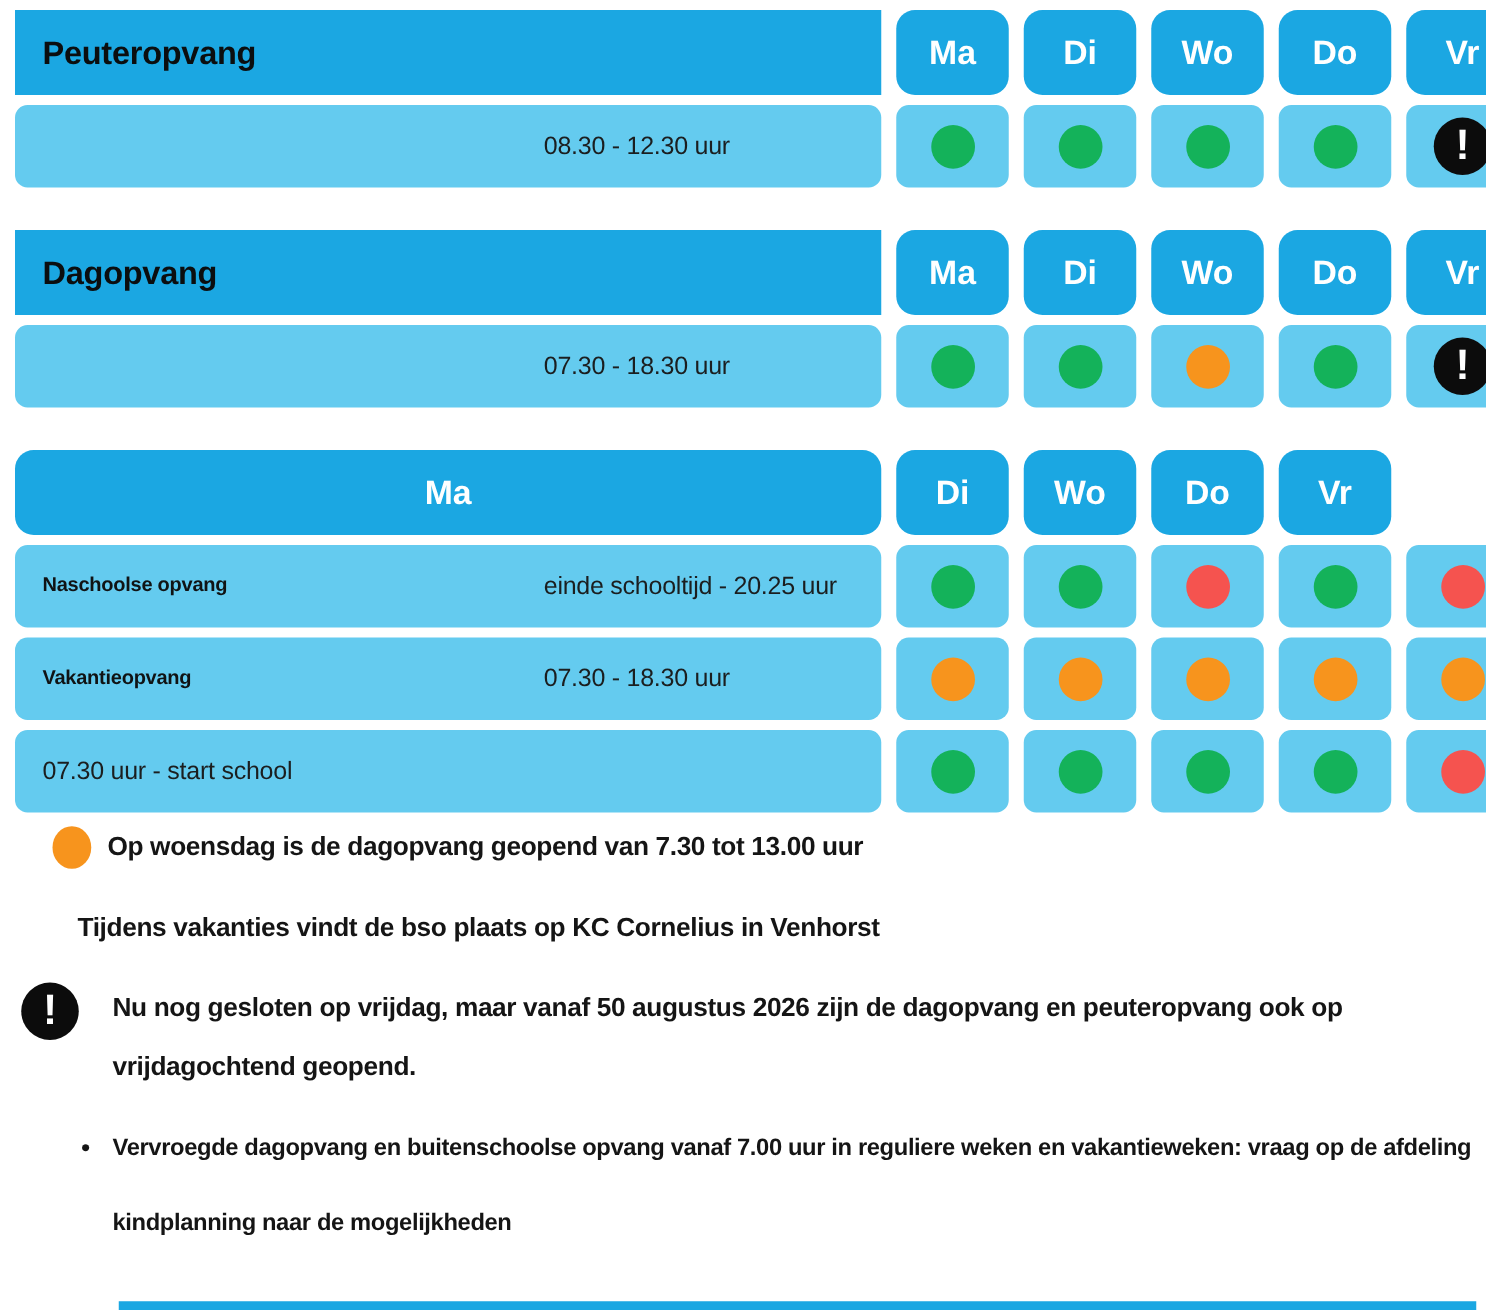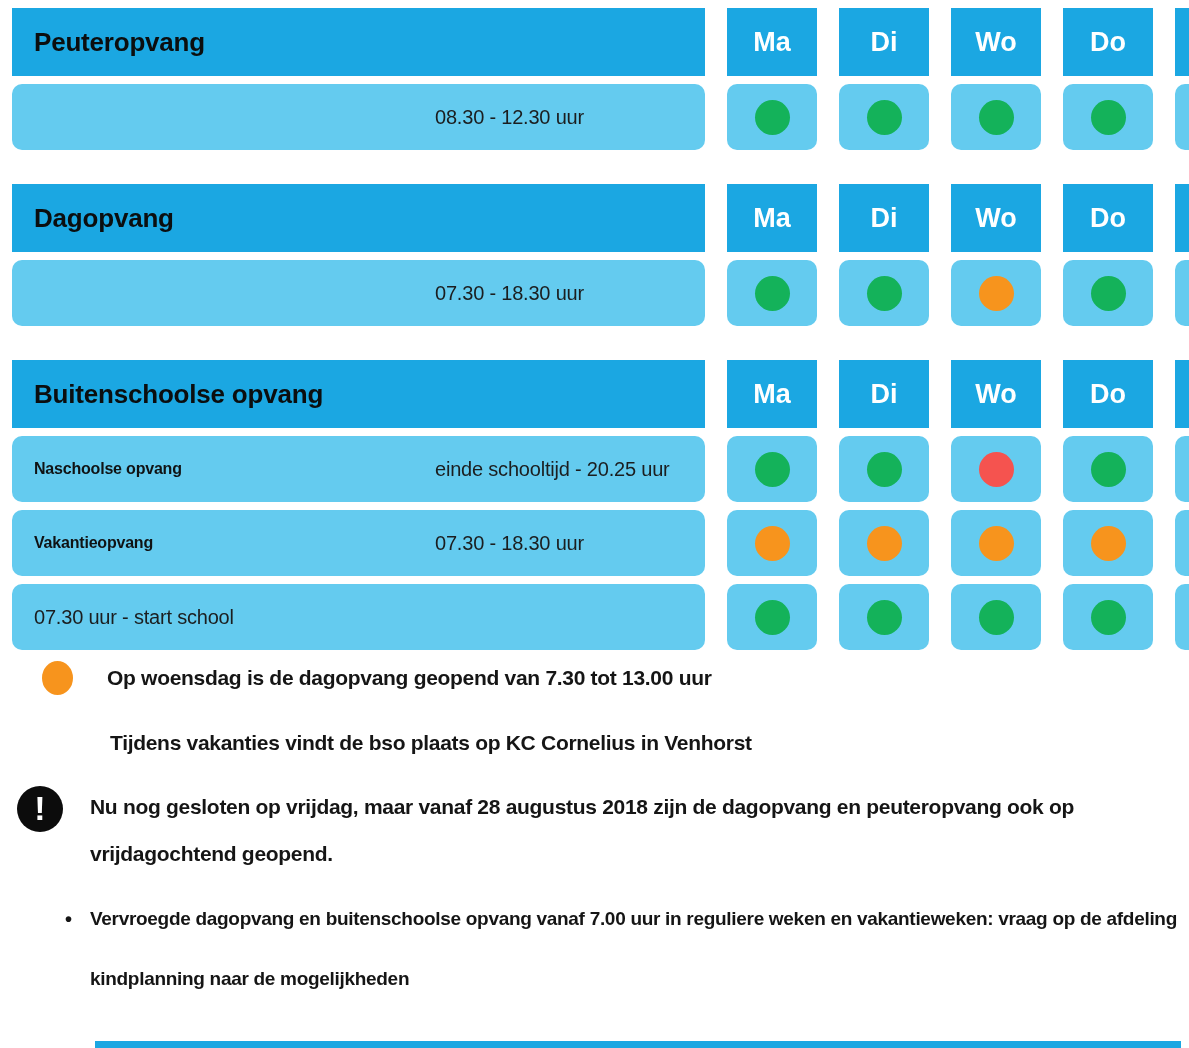--- a/index.html
+++ b/index.html
@@ -15,49 +15,49 @@
   html,body{margin:0;padding:0;}
   body{
     width:1189px;height:1048px;background:#ffffff;
     font-family:"Liberation Sans","DejaVu Sans",sans-serif;color:var(--text);
   }
   .page{position:relative;width:1189px;height:1048px;overflow:hidden;}
   .tables{padding:8px 0 0 12px;width:1180px;}
   .grid{
     display:grid;
     grid-template-columns:693px repeat(5,90px);
-    column-gap:22px;
+    column-gap:12px;
     margin-bottom:8px;
   }
   .cell{min-height:10px;}
   .hdr-cell{background:var(--blue);height:68px;display:flex;align-items:center;}
   .title-cell{padding-left:22px;}
   .title-cell span{
     font-size:26px;font-weight:700;color:#0b0e0f;letter-spacing:-0.2px;
   }
-  .day-cell{justify-content:center;color:#fff;font-size:27px;font-weight:700;}
+  .day-cell{justify-content:center;color:#fff;font-size:27px;font-weight:700;border-radius:15px;}
   .row-cell{background:var(--lightblue);height:66px;display:flex;align-items:center;justify-content:center;border-radius:10px;}
   .label-cell{justify-content:flex-start;padding-left:22px;}
   .prog-name{font-weight:700;font-size:16px;flex:0 0 401px;letter-spacing:-0.2px;color:#101314;}
   .prog-time{font-size:20px;letter-spacing:-0.2px;color:#1b1e1f;}
   .dot{width:35px;height:35px;border-radius:50%;}
   .dot.green{background:var(--green);}
   .dot.orange{background:var(--orange);}
   .dot.red{background:var(--red);}
   .alert{
     width:46px;height:46px;border-radius:50%;background:var(--black);
     color:#fff;display:flex;align-items:center;justify-content:center;
   }
   .alert span{font-size:34px;font-weight:700;line-height:1;padding-bottom:3px;}
   
   .legend-row{display:flex;}
   .lg-orange-dot{margin:11px 0 0 42px;align-items:center;}
   .legend-dot{width:31px;height:34px;border-radius:50%;background:var(--orange);flex:0 0 auto;}
-  .lg-orange-dot .legend-text{margin-left:34px;}
-  .lg-none{margin:35px 0 0 110px;text-align:right;}
+  .lg-orange-dot .legend-text{margin-left:13px;}
+  .lg-none{margin:35px 0 0 62px;text-align:right;}
   .lg-alert{margin:28px 0 0 17px;align-items:flex-start;}
   .legend-alert{flex:0 0 auto;margin-top:3px;}
   .lg-alert .legend-text{margin-left:27px;width:1040px;line-height:47px;}
   .legend-text{margin:0;font-weight:700;font-size:21px;letter-spacing:-0.3px;color:#151515;line-height:1.2;}
   
   .notes{margin:12px 0 0 0;padding:0;}
   .note-item{
     list-style:none;position:relative;margin:0 0 3px 90px;width:1090px;
     font-weight:700;font-size:19px;line-height:60px;letter-spacing:-0.3px;color:#151515;
   }
@@ -129,23 +129,20 @@
         <div class="cell row-cell">
           <div class="dot green"></div>
         </div>
         <div class="cell row-cell">
           <div class="alert">
             <span>!</span>
           </div>
         </div>
       </div>
       <div class="grid">
-        <div class="cell hdr-cell title-cell">
-          <span>Buitenschoolse opvang</span>
-        </div>
         <div class="cell hdr-cell day-cell">Ma</div>
         <div class="cell hdr-cell day-cell">Di</div>
         <div class="cell hdr-cell day-cell">Wo</div>
         <div class="cell hdr-cell day-cell">Do</div>
         <div class="cell hdr-cell day-cell">Vr</div>
       </div>
       <div class="grid">
         <div class="cell row-cell label-cell">
           <span class="prog-name">Naschoolse opvang</span>
           <span class="prog-time">einde schooltijd - 20.25 uur</span>
@@ -213,20 +210,20 @@
         <span class="legend-dot"></span>
         <p class="legend-text">Op woensdag is de dagopvang geopend van 7.30 tot 13.00 uur</p>
       </div>
       <div class="legend-row lg-none">
         <p class="legend-text">Tijdens vakanties vindt de bso plaats op KC Cornelius in Venhorst</p>
       </div>
       <div class="legend-row lg-alert">
         <div class="alert legend-alert">
           <span>!</span>
         </div>
-        <p class="legend-text">Nu nog gesloten op vrijdag, maar vanaf 28 augustus 2018 zijn de dagopvang en peuteropvang ook op vrijdagochtend geopend.</p>
+        <p class="legend-text">Nu nog gesloten op vrijdag, maar vanaf 50 augustus 2026 zijn de dagopvang en peuteropvang ook op vrijdagochtend geopend.</p>
       </div>
     </div>
   <ul class="notes" id="notes">
       <li class="note-item">Vervroegde dagopvang en buitenschoolse opvang vanaf 7.00 uur in reguliere weken en vakantieweken: vraag op de afdeling kindplanning naar de mogelijkheden</li>
     </ul>
   <div class="bottom-bar"></div>
 </div>
 
 </body></html>

